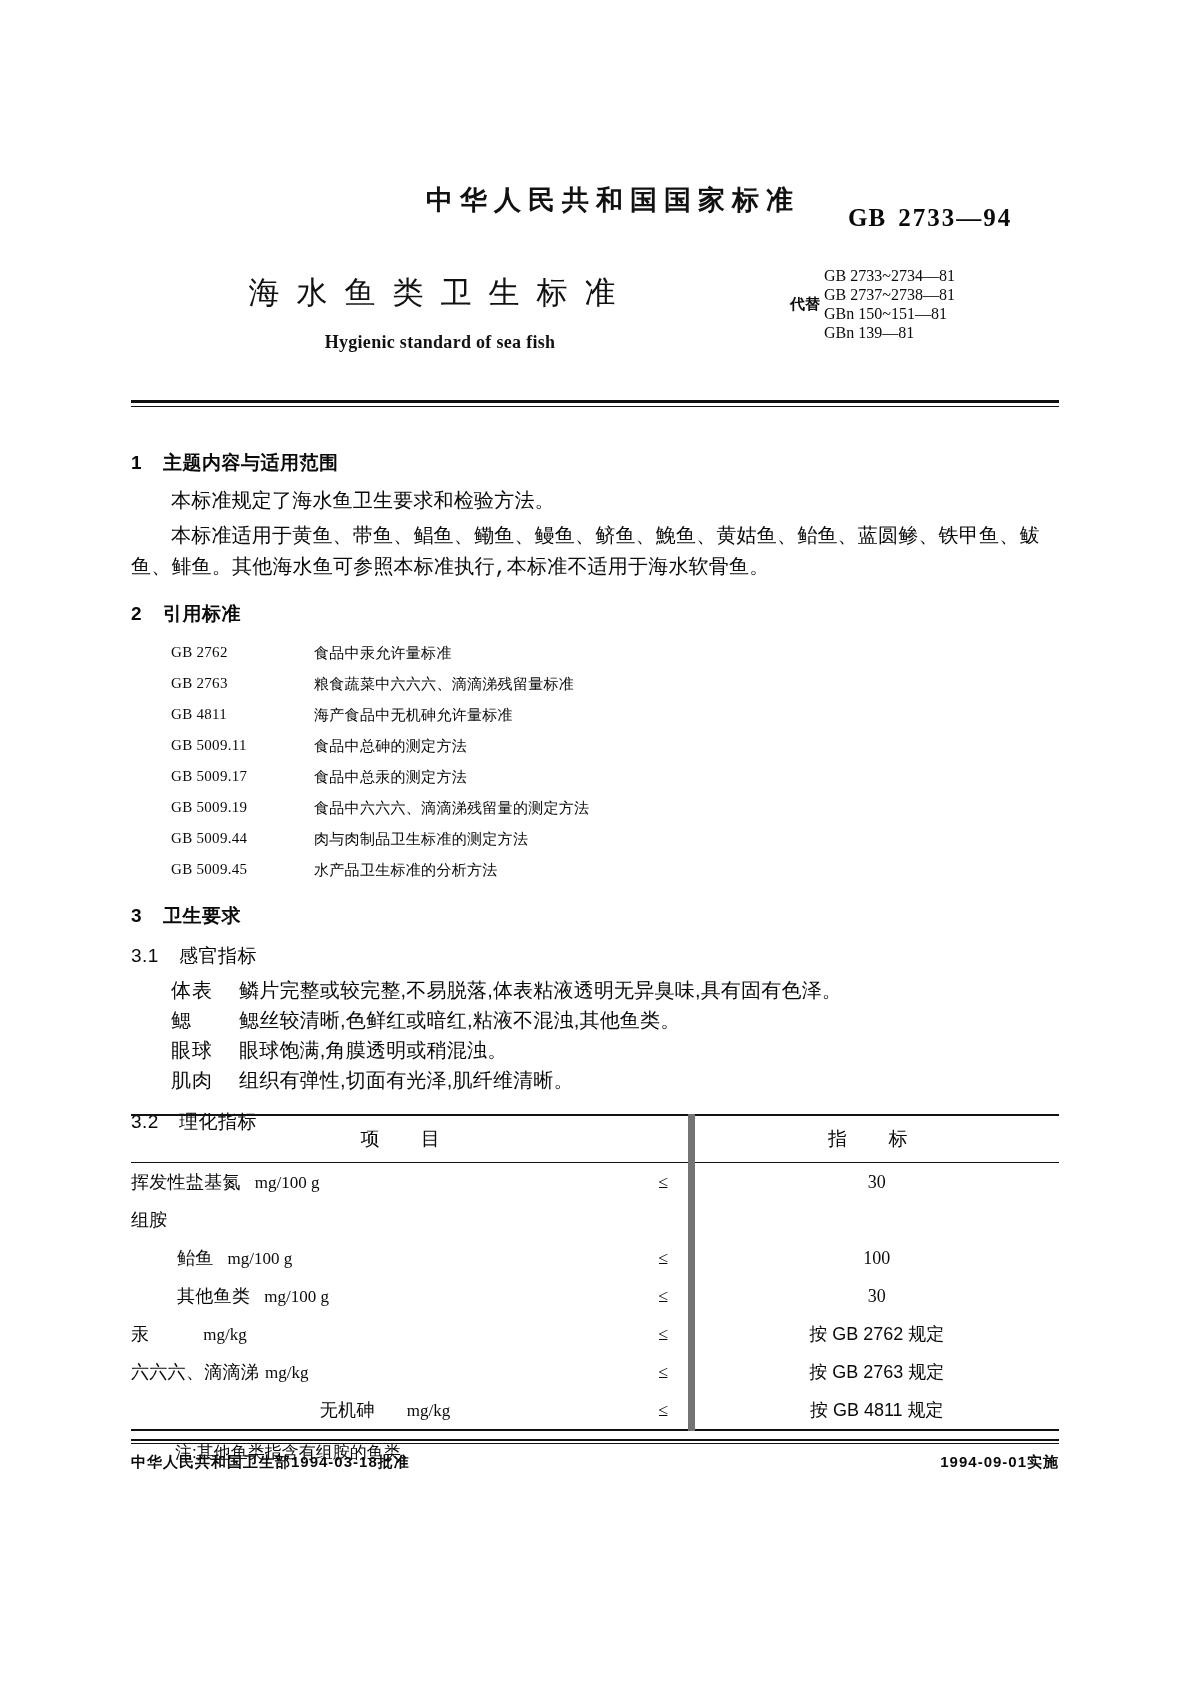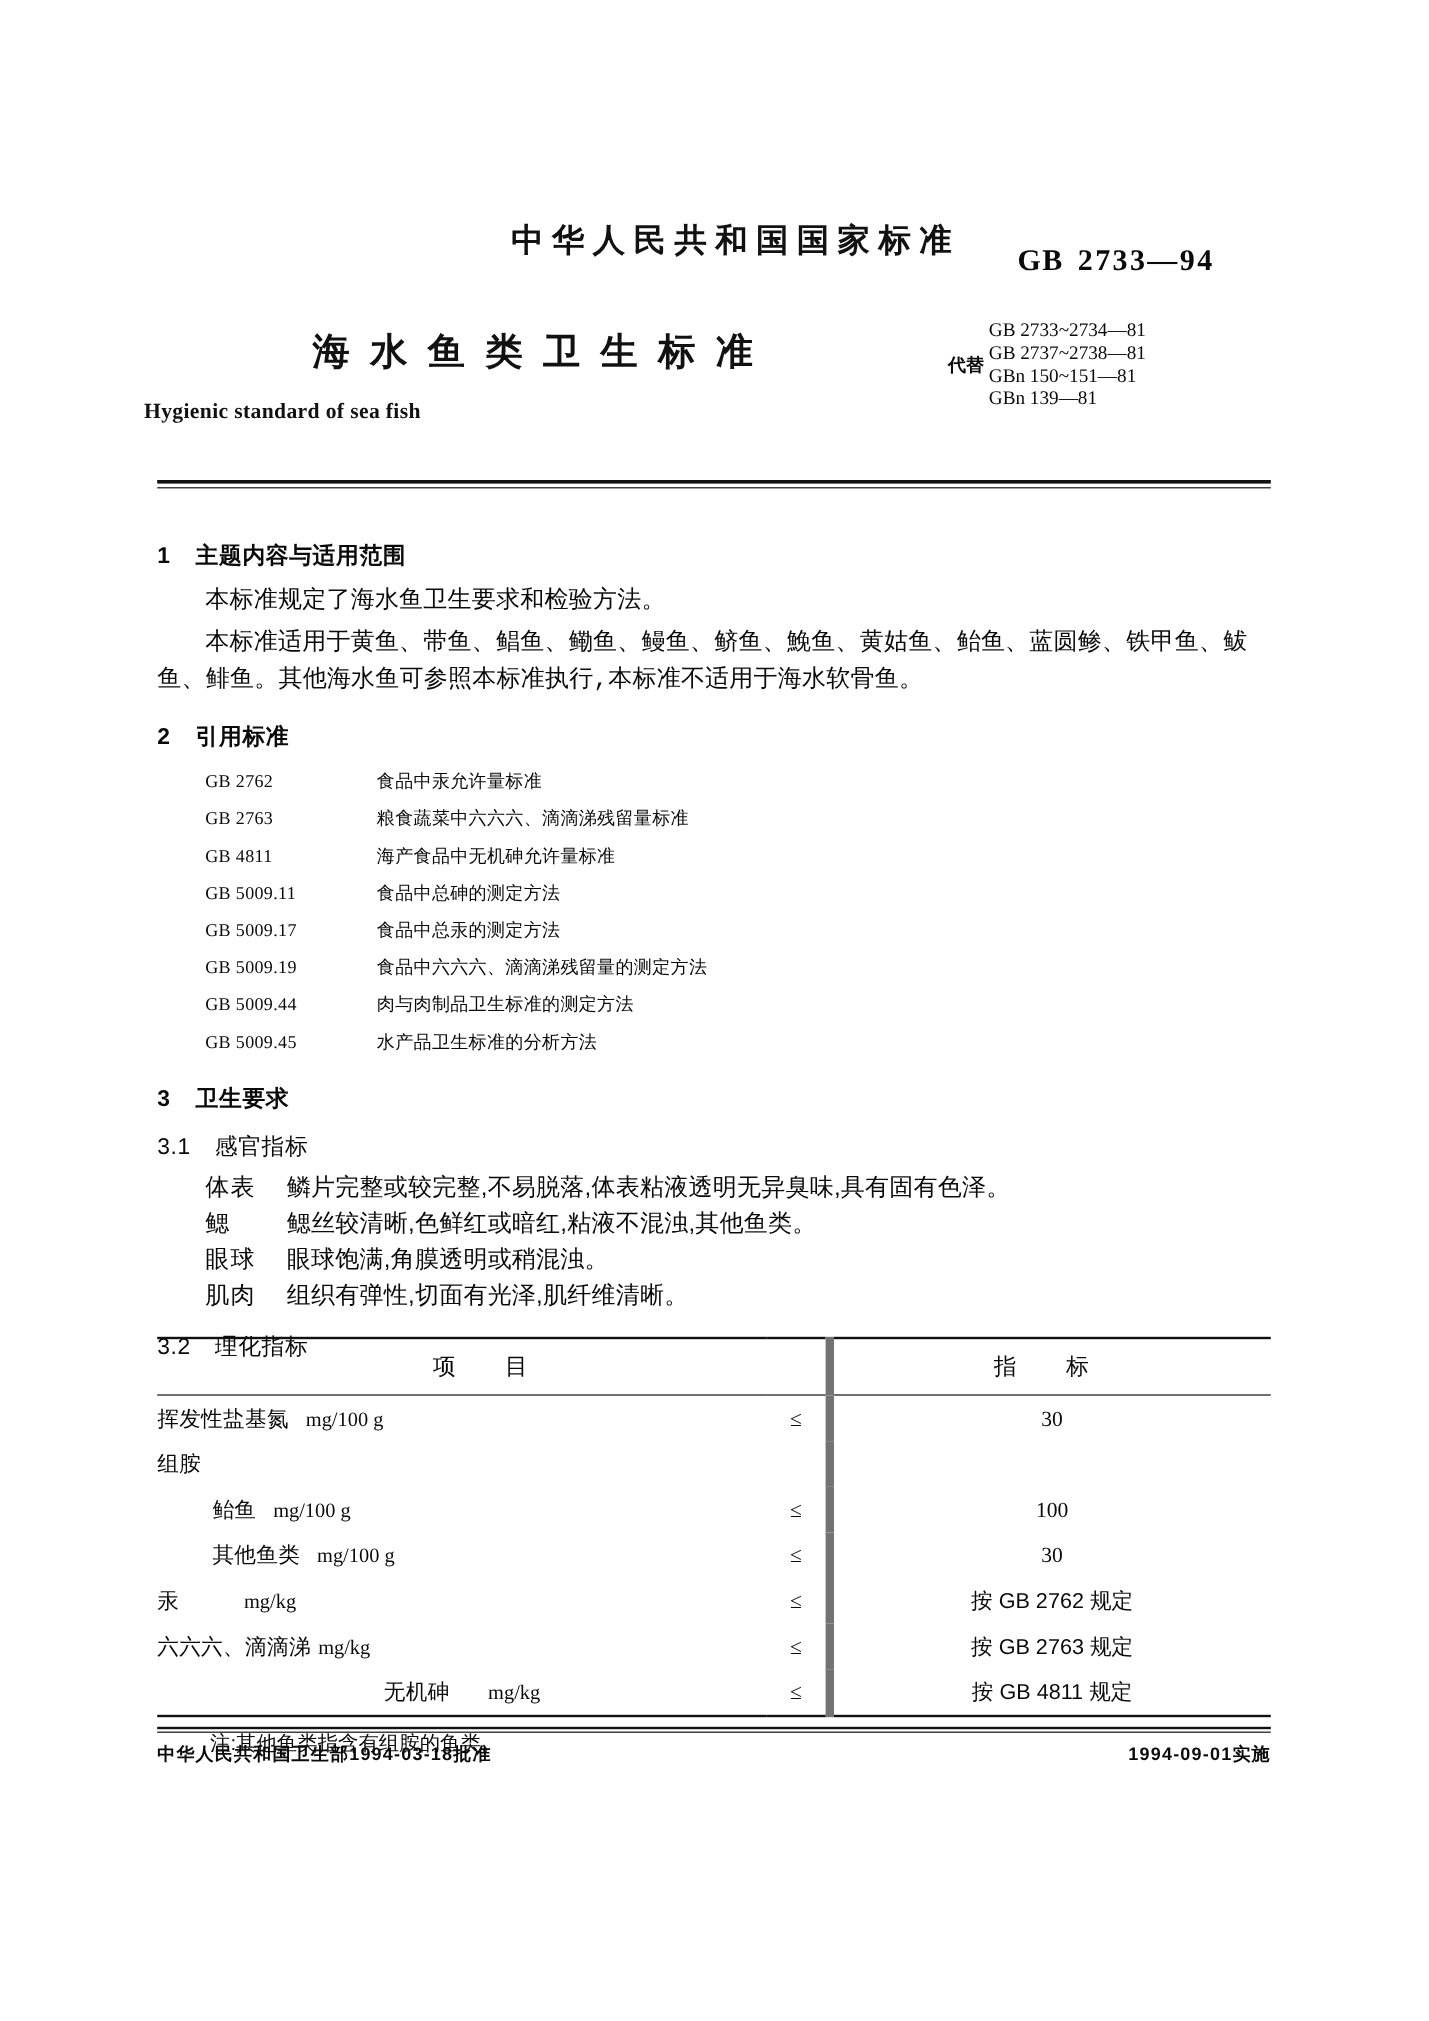--- a/index.html
+++ b/index.html
@@ -32,36 +32,37 @@
     font-family: "Liberation Sans", "DejaVu Sans", sans-serif;
     font-weight: bold;
     font-size: 27px;
     letter-spacing: 7px;
     text-indent: 7px;
     padding-left: 28px;
     color: #111;
   }
   .doc-title {
     position: absolute;
-    left: 124px;
+    left: 112px;
     width: 640px;
     top: 90px;
     text-align: center;
     font-family: "Liberation Sans", "DejaVu Sans", sans-serif;
-    font-weight: bold;
+    font-weight: normal;
     font-size: 31px;
     letter-spacing: 17px;
     text-indent: 17px;
     color: #111;
   }
   .doc-subtitle {
     position: absolute;
     left: 120px;
     width: 640px;
     top: 150px;
+    text-align: center;
     font-family: "Liberation Serif", "DejaVu Serif", serif;
     font-weight: bold;
     font-size: 18px;
     letter-spacing: 0.3px;
     color: #111;
   }
   .std-code {
     position: absolute;
     left: 848px;
     top: 22px;
@@ -148,21 +149,21 @@
     margin-left: 40px;
     gap: 11px;
   }
   .ref-code {
     font-family: "Liberation Serif", "DejaVu Serif", serif;
     width: 132px;
     flex: none;
     letter-spacing: 0.3px;
   }
   .ref-name {
-    font-family: Liberation Mono, monospace;
+    font-family: Liberation Sans, sans-serif;
     letter-spacing: 0.3px;
   }
   .sense-list { margin-top: 2px; }
   .sense-item {
     display: flex;
     margin-left: 40px;
     font-size: 20px;
     line-height: 30px;
     font-family: "Liberation Sans", "DejaVu Sans", sans-serif;
   }

